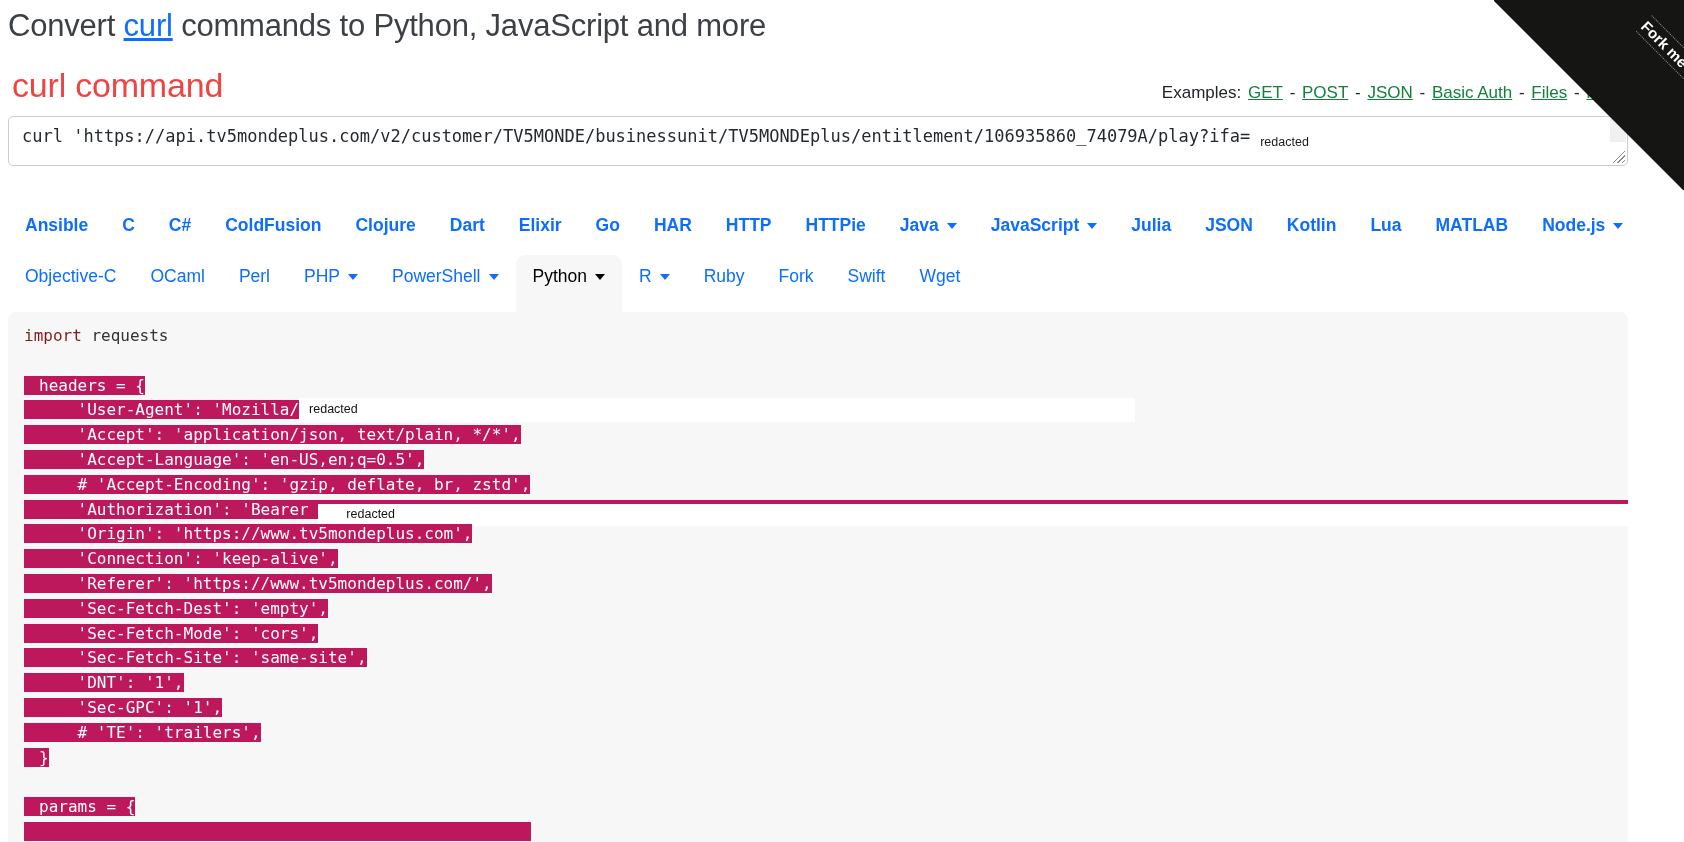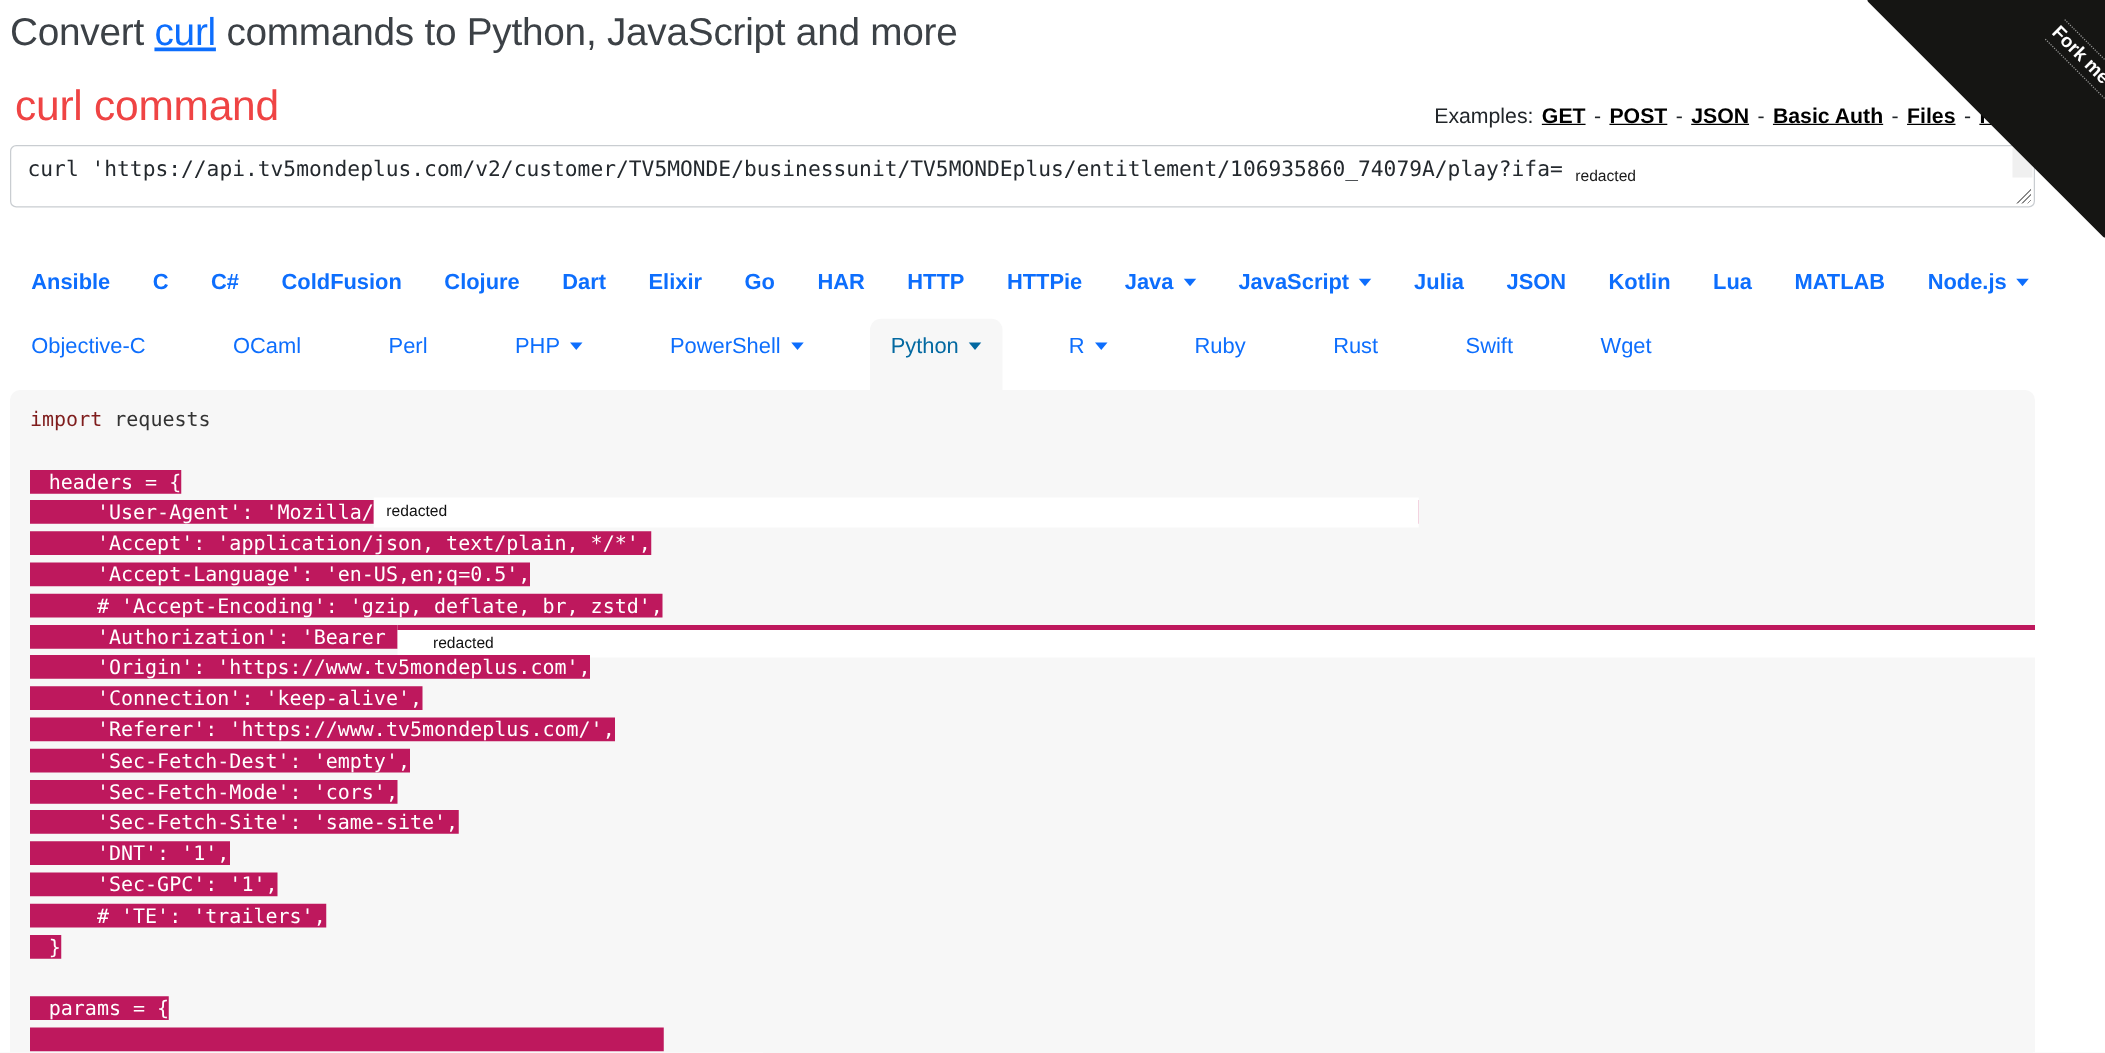--- a/index.html
+++ b/index.html
@@ -8,46 +8,46 @@
     background:#fff;font-family:"Liberation Sans",sans-serif;color:#212529;
   }
   .container{margin-left:8px;width:1620px;}
 
   
   h1{margin:6px 0 0;font-size:31px;font-weight:400;color:#3c4146;letter-spacing:-.2px;line-height:40px;}
   h1 a{color:#0d6efd;text-decoration:underline;}
   .row2{display:flex;justify-content:space-between;align-items:flex-end;margin-top:16px;}
   h2{margin:4px;font-size:34px;font-weight:400;color:#ef4444;line-height:38px;letter-spacing:-.2px;}
   .examples{font-size:17px;color:#212529;padding-bottom:5px;}
-  .examples a{color:#000000;text-decoration:underline;margin:4px 2px;font-weight:bold;}
+  .examples a{color:#15803d;text-decoration:underline;margin:4px 2px;}
 
   
   .curl-box{
     position:relative;margin-top:8px;height:50px;box-sizing:border-box;
     border:1px solid #c9cdd1;border-radius:5px;background:#fff;
     font-family:"DejaVu Sans Mono",monospace;font-size:17px;color:#24292e;
     padding:9px 26px 8px 13px;white-space:nowrap;overflow:hidden;
   }
   .redacted-inline{font-family:"Liberation Sans",sans-serif;font-size:12.5px;color:#1a1a1a;position:relative;top:4px;margin-left:10px;}
   .ta-scrollbar{position:absolute;top:1px;right:1px;width:16px;height:24px;background:#f0f0f0;border-radius:0 4px 0 0;}
   .ta-resize{
     position:absolute;right:2px;bottom:2px;width:14px;height:14px;
     background:repeating-linear-gradient(135deg,transparent 0 2px,#8a8a8a 2px 3px);
     clip-path:polygon(100% 0,100% 100%,0 100%);
   }
 
   
   .tabs{display:flex;flex-wrap:nowrap;align-items:stretch;}
   .tabs-row1{margin-top:38px;font-weight:bold;}
-  .tabs-row2{margin-top:8px;gap:36px;}
+  .tabs-row2{margin-top:8px;}
   .tab{
     padding:11px 17px;font-size:17.5px;color:#0d6efd;white-space:nowrap;cursor:pointer;line-height:21px;
   }
   .tabs-row2 .tab{padding-bottom:25px;}
-  .tab.active{background:#f7f7f7;color:#0369a1;border-radius:9px 9px 0 0;}
+  .tab.active{background:#f7f7f7;color:#000000;border-radius:9px 9px 0 0;}
   .caret{
     display:inline-block;width:0;height:0;margin-left:8px;vertical-align:2px;
     border-left:5px solid transparent;border-right:5px solid transparent;border-top:6px solid currentColor;
   }
 
   
   .code{
     background:#f7f7f7;border-radius:8px;overflow:hidden;
     padding:12px 0 80px;font-family:"DejaVu Sans Mono",monospace;font-size:16px;
     line-height:24.8px;color:#333;
@@ -118,21 +118,21 @@
     </nav>
   <nav class="tabs tabs-row2">
       <div class="tab"><span>Objective-C</span></div>
       <div class="tab"><span>OCaml</span></div>
       <div class="tab"><span>Perl</span></div>
       <div class="tab"><span>PHP</span><span class="caret"></span></div>
       <div class="tab"><span>PowerShell</span><span class="caret"></span></div>
       <div class="tab active"><span>Python</span><span class="caret"></span></div>
       <div class="tab"><span>R</span><span class="caret"></span></div>
       <div class="tab"><span>Ruby</span></div>
-      <div class="tab"><span>Rust</span></div>
+      <div class="tab"><span>Fork</span></div>
       <div class="tab"><span>Swift</span></div>
       <div class="tab"><span>Wget</span></div>
     </nav>
 
   <div class="code">
       <div class="cl"><span class="kw">import</span><span class=""> requests</span></div>
       <div class="cl"></div>
       <div class="cl"><span class="sel">headers = {</span></div>
       <div class="cl"><span class="sel">    'User-Agent': 'Mozilla/</span><span class="fill sel" style="width: 821px;"><span class="overlay cover">redacted</span></span></div>
       <div class="cl"><span class="sel">    'Accept': 'application/json, text/plain, */*',</span></div>

